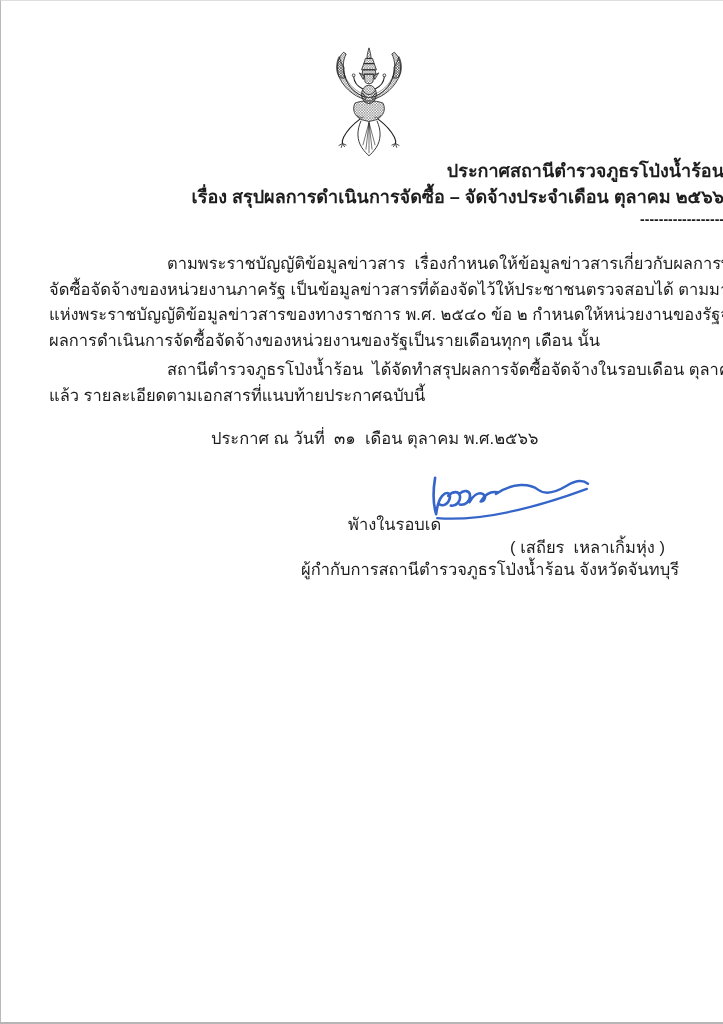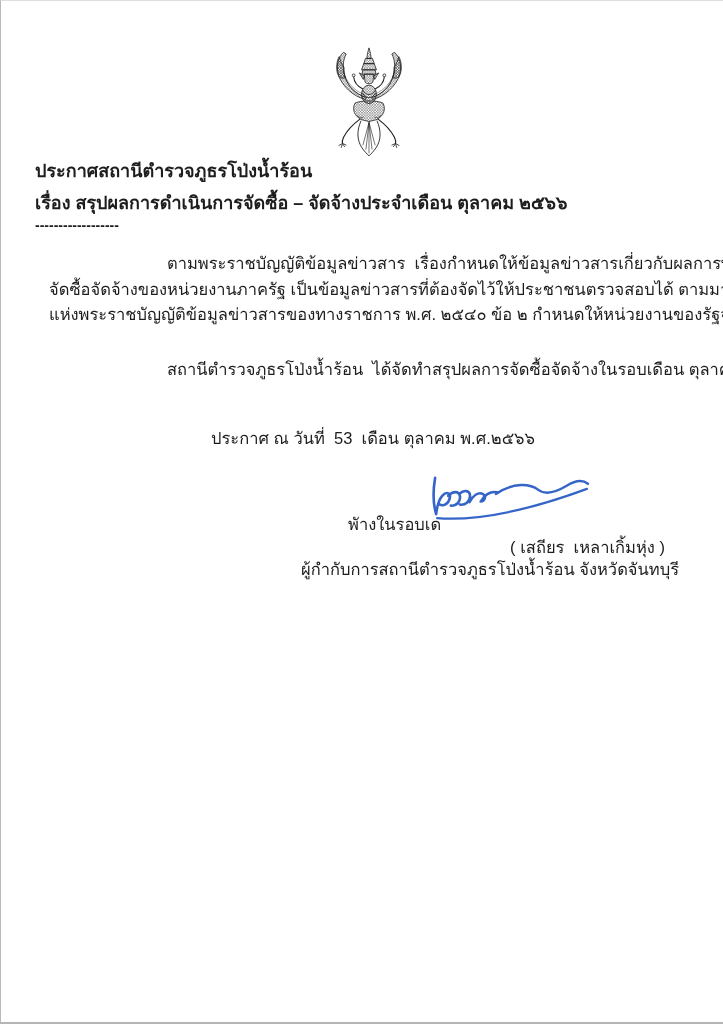--- a/index.html
+++ b/index.html
@@ -9,24 +9,24 @@
     background:#ffffff;
     box-sizing:border-box;
     border-left:1px solid #b9b9b9;
     border-top:1px solid #dedede;
     border-bottom:2px solid #b5b5b5;
     font-family:"Liberation Sans","DejaVu Sans",sans-serif;
     color:#1d1d1d;
     overflow:hidden;
   }
   .emblem{position:absolute;top:46px;left:324px;width:88px;height:114px;}
-  .header{position:absolute;top:157px;left:0;width:723px;text-align:left;
+  .header{position:absolute;top:157px;left:0;width:723px;text-align:right;
           padding-left:34px;box-sizing:border-box;}
   .title{font-size:18px;font-weight:bold;line-height:26px;}
-  .subject{font-size:18px;font-weight:bold;line-height:26px;margin-top:6px;}
+  .subject{font-size:18px;font-weight:bold;line-height:26px;}
   .divider{font-size:14px;font-weight:bold;line-height:14px;margin-top:2px;letter-spacing:0px;}
   .body-block{position:absolute;left:48px;width:632px;font-size:16.5px;}
   .para1{top:250px;}
   .para2{top:356px;}
   .line{line-height:25.5px;white-space:pre;}
   .indent{padding-left:118px;}
   .date-line{position:absolute;left:210px;top:424px;font-size:16.5px;white-space:pre;}
   .sig-block{position:absolute;left:300px;top:468px;width:364px;font-size:16.5px;}
   .sig-svg{position:absolute;left:124px;top:2px;width:168px;height:60px;}
   .sig-rank{position:absolute;left:47px;top:42px;white-space:pre;}
@@ -91,27 +91,29 @@
   <div class="header">
     <div class="title">ประกาศสถานีตำรวจภูธรโป่งน้ำร้อน</div>
     <div class="subject">เรื่อง สรุปผลการดำเนินการจัดซื้อ – จัดจ้างประจำเดือน ตุลาคม ๒๕๖๖</div>
     <div class="divider">------------------</div>
   </div>
 
   <div class="body-block para1">
     <div class="line indent">ตามพระราชบัญญัติข้อมูลข่าวสาร  เรื่องกำหนดให้ข้อมูลข่าวสารเกี่ยวกับผลการพิจารณาการ</div>
     <div class="line">จัดซื้อจัดจ้างของหน่วยงานภาครัฐ เป็นข้อมูลข่าวสารที่ต้องจัดไว้ให้ประชาชนตรวจสอบได้ ตามมาตรา ๙ (๘)</div>
     <div class="line">แห่งพระราชบัญญัติข้อมูลข่าวสารของทางราชการ พ.ศ. ๒๕๔๐ ข้อ ๒ กำหนดให้หน่วยงานของรัฐจัดทำสรุป</div>
+    <div class="line">ผลการดำเนินการจัดซื้อจัดจ้างของหน่วยงานของรัฐเป็นรายเดือนทุกๆ เดือน นั้น</div>
   </div>
 
   <div class="body-block para2">
     <div class="line indent">สถานีตำรวจภูธรโป่งน้ำร้อน  ได้จัดทำสรุปผลการจัดซื้อจัดจ้างในรอบเดือน ตุลาคม ๒๕๖๖ เรียบร้อย</div>
+    <div class="line">แล้ว รายละเอียดตามเอกสารที่แนบท้ายประกาศฉบับนี้</div>
   </div>
 
-  <div class="date-line">ประกาศ ณ วันที่  53  เดือน ตุลาคม พ.ศ.๒๕๖๖</div>
+  <div class="date-line">ประกาศ ณ วันที่  ๓๑  เดือน ตุลาคม พ.ศ.๒๕๖๖</div>
 
   <div class="sig-block">
     <svg class="sig-svg" viewBox="0 0 166 58" xmlns="http://www.w3.org/2000/svg">
       <g stroke="#3565c8" fill="none" stroke-linecap="round" stroke-linejoin="round">
         <path stroke-width="2.6" d="M10 6 C8 18 8 32 11 42 C12 34 13.5 28 17 24 C21 19.5 25.5 20.5 24.5 26 C23.5 31.5 18.5 34.5 14.5 32.5
                  M23 24 C27.5 19 33.5 19 34.5 24 C35.5 29.5 30.5 34.5 25.5 33.5
                  M34 22 C38.5 17.5 44.5 18.5 44.5 24 C44.5 29.5 39.5 33.5 34.5 32.5
                  M44 30 C47.5 24 52.5 20 57 22 C61 24 59 29.5 55 29.5 C58 24 64 18.5 72 20.5"></path>
         <path stroke-width="2.4" d="M70 22 C88 10 104 12 112 18 C120 24 130 20 140 14 C148 9 156 8 161 12"></path>
         <path stroke-width="2.2" d="M12 46 C45 48.5 95 41 160 17"></path>

